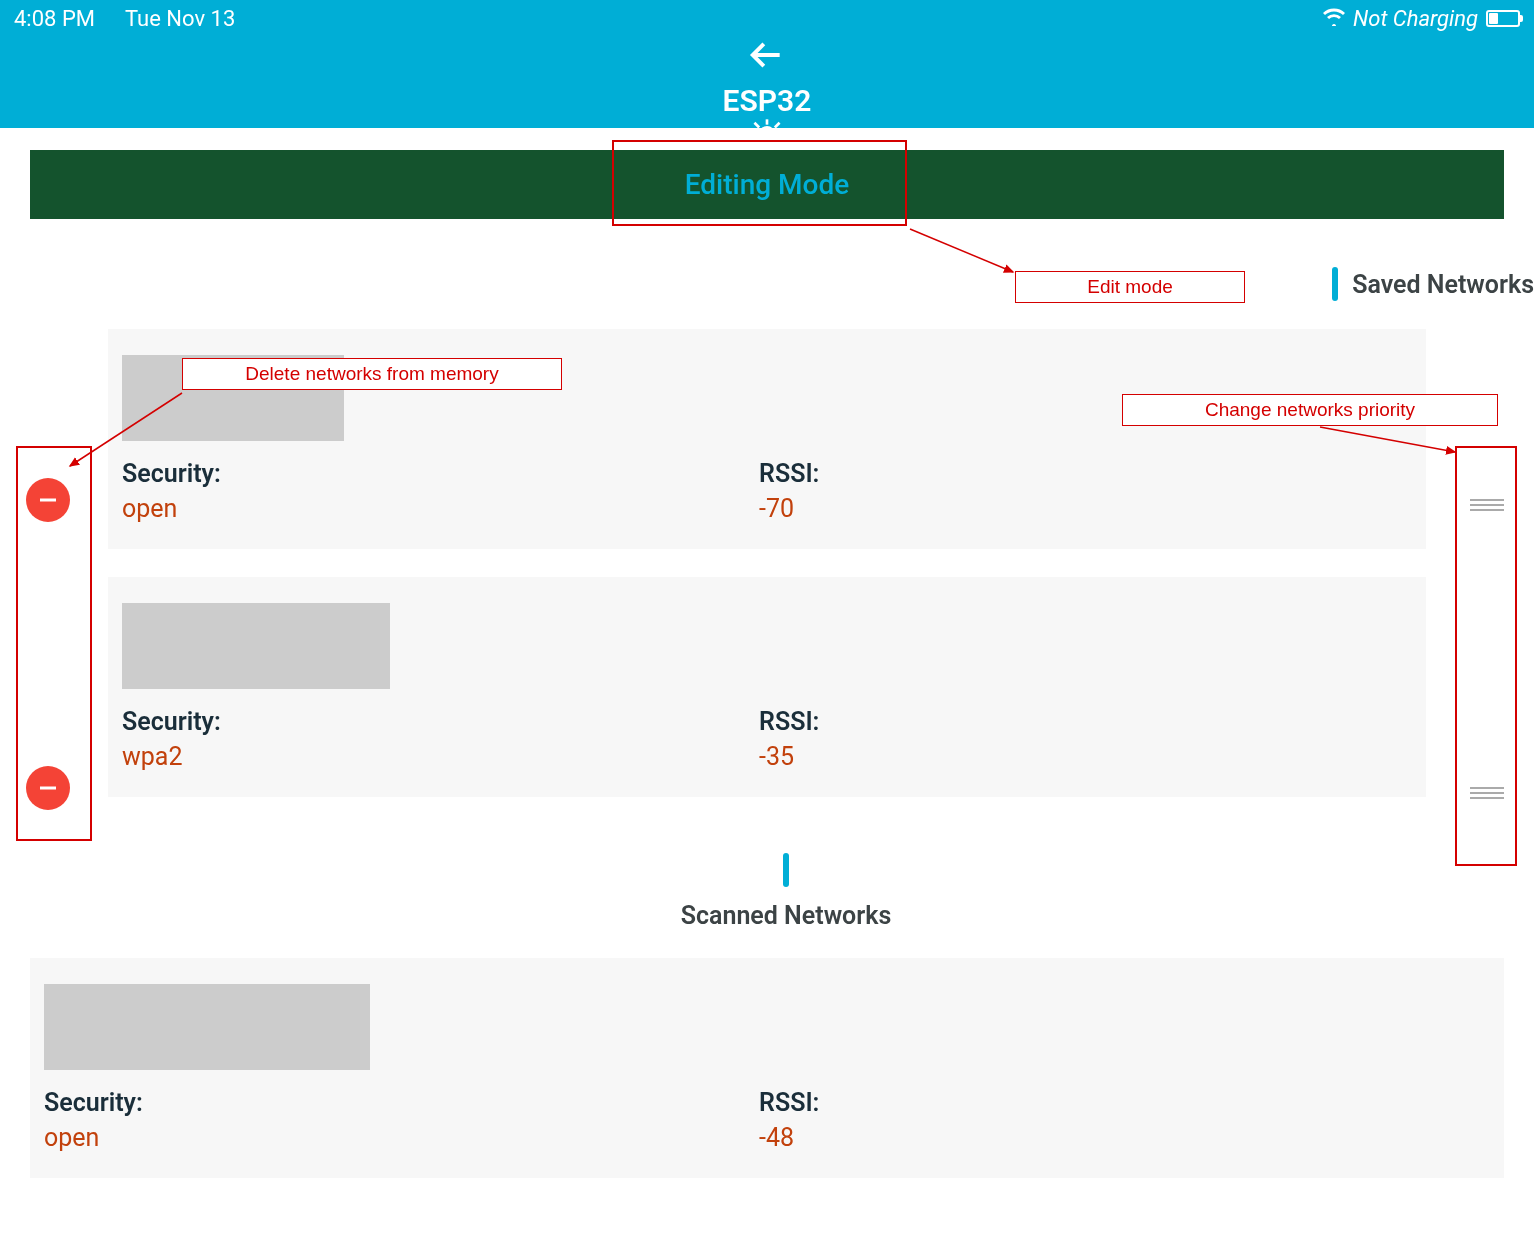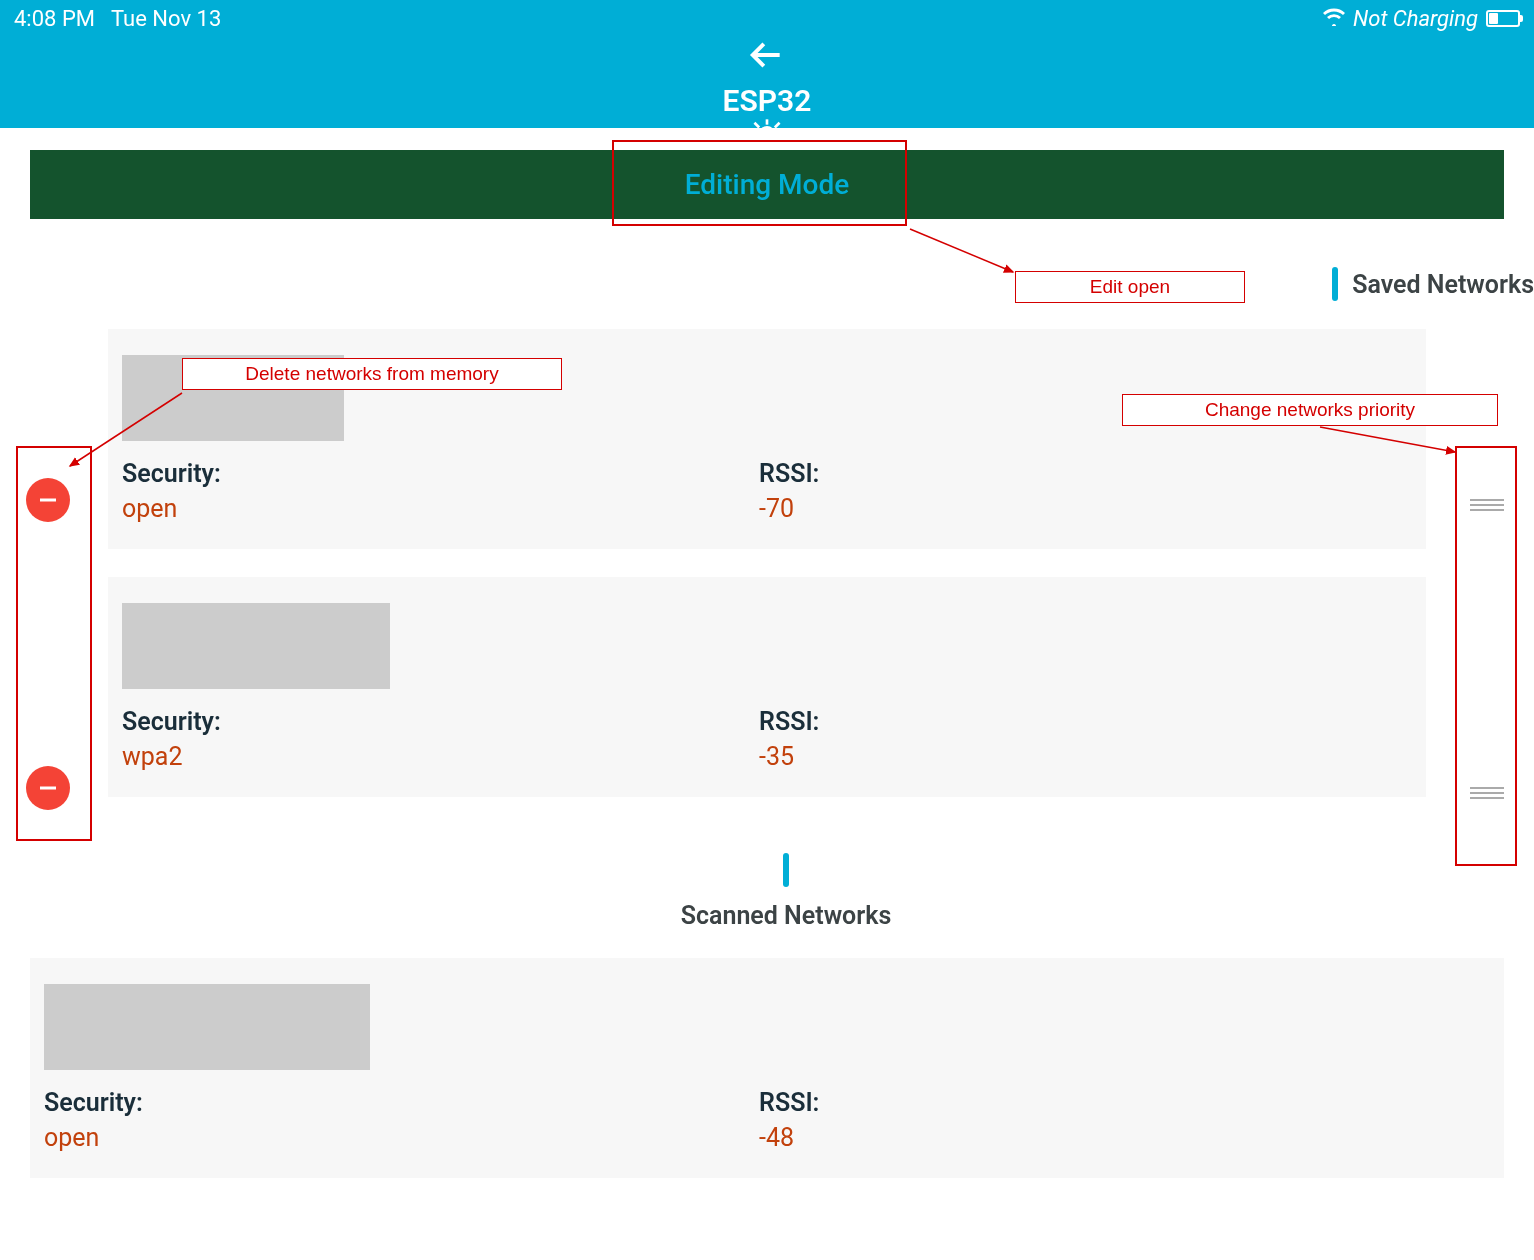--- a/index.html
+++ b/index.html
@@ -16,21 +16,21 @@
     color: #fff;
     height: 36px;
     display: flex;
     align-items: center;
     padding: 0 14px;
     font-size: 22px;
     justify-content: space-between;
   }
   .status-left {
     display: flex;
-    gap: 16px;
+    gap: 30px;
   }
   .status-right {
     display: flex;
     align-items: center;
     gap: 8px;
     font-style: italic;
   }
   .wifi-icon {
     display: inline-block;
   }
@@ -324,21 +324,21 @@
     <div></div>
 </div>
 <div class="grip" style="left:1470px; top:784px;">
   <div></div>
     <div></div>
     <div></div>
 </div>
 
 <div class="editing-box"></div>
 
-<div class="annotation-label" style="left:1015px; top:271px; width:230px;">Edit open</div>
+<div class="annotation-label" style="left:1015px; top:271px; width:230px;">Edit mode</div>
 
 <div class="annotation-label" style="left:182px; top:358px; width:380px;">Delete networks from memory</div>
 
 <div class="annotation-label" style="left:1122px; top:394px; width:376px;">Change networks priority</div>
 
 <div class="annotation-box" style="left:16px; top:446px; width:76px; height:395px;"></div>
 <div class="annotation-box" style="left:1455px; top:446px; width:62px; height:420px;"></div>
 
 <svg class="arrow" style="left:905px; top:224px;" width="120" height="60">
   <defs>

